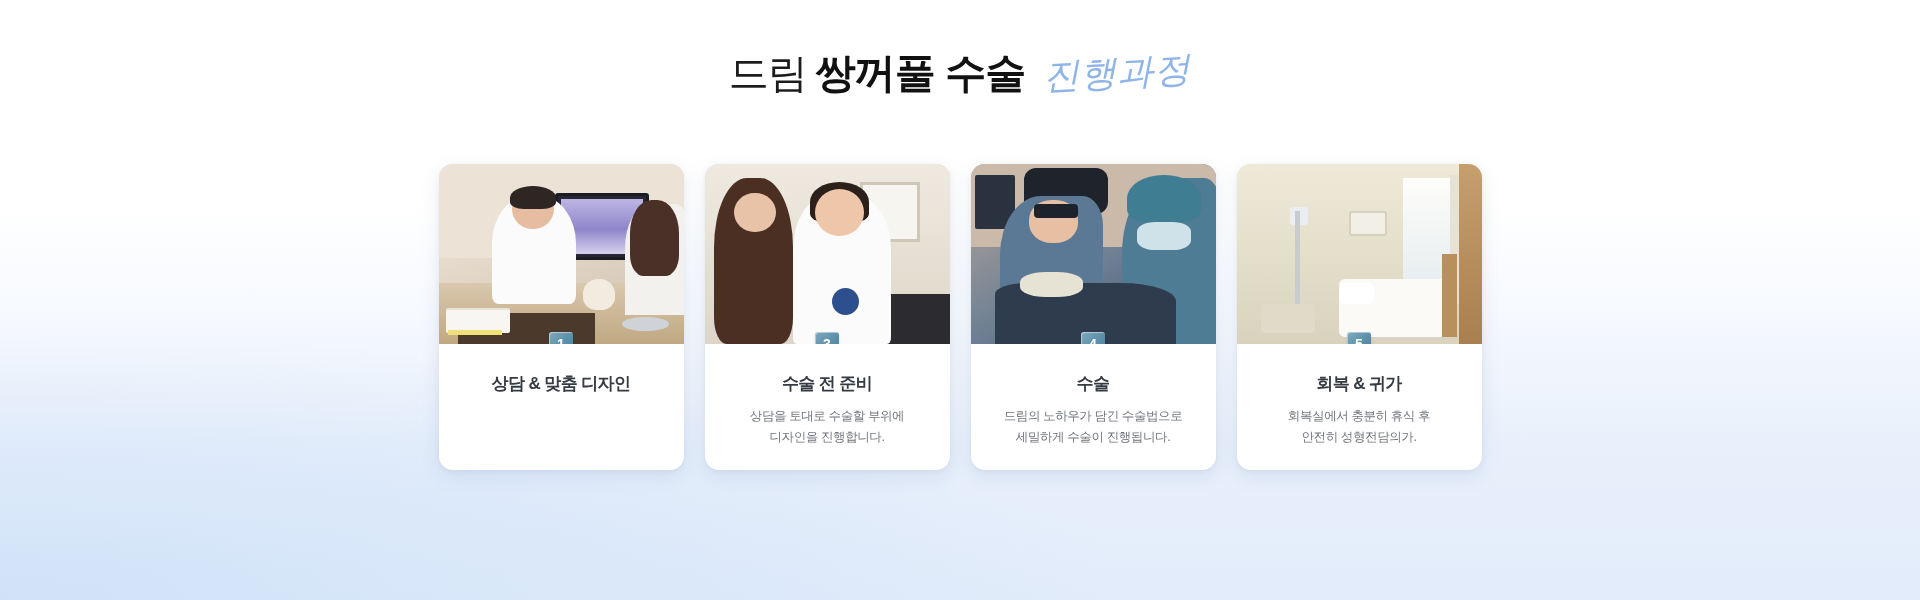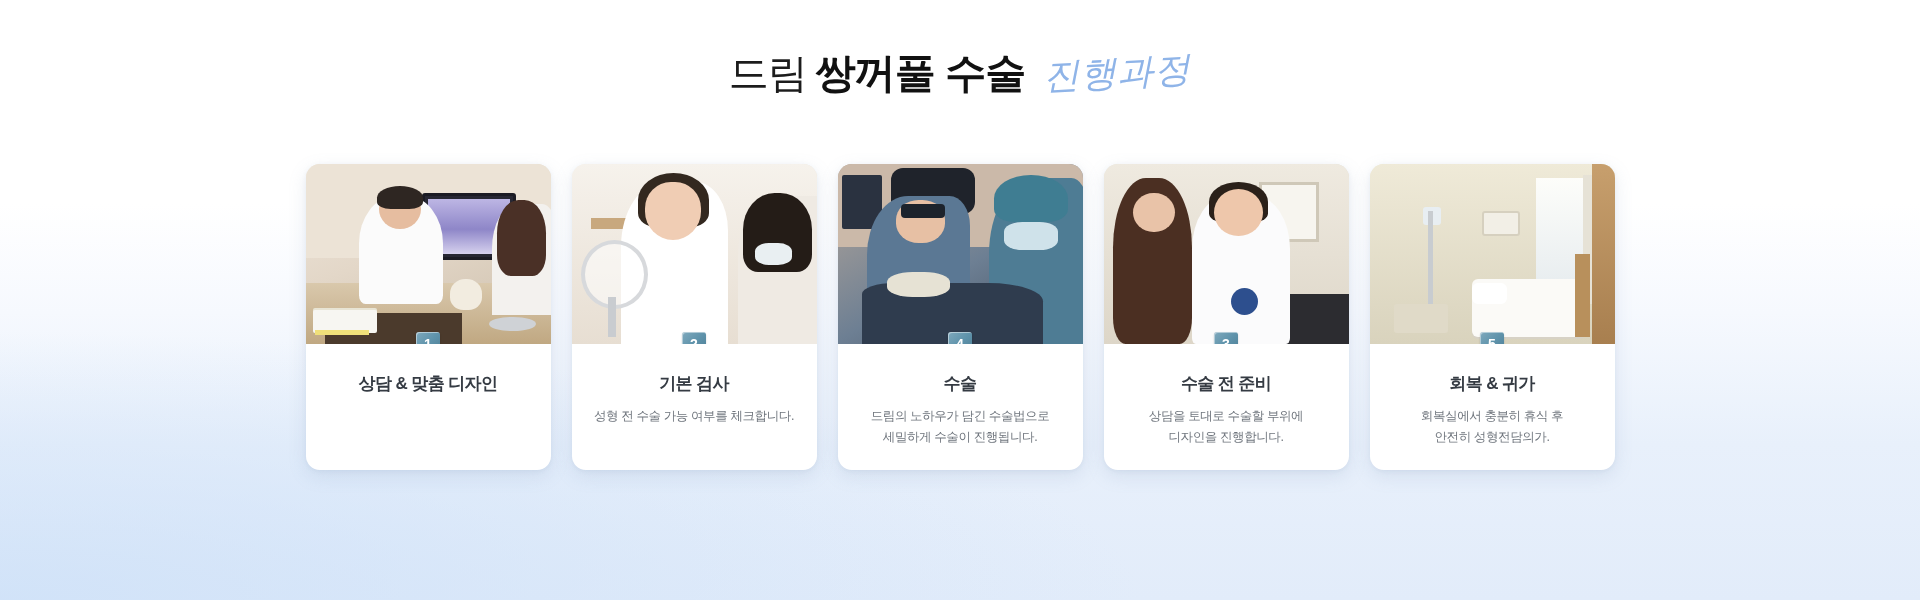--- a/index.html
+++ b/index.html
@@ -252,39 +252,40 @@
           <div class="doc"></div>
             <div class="docy"></div>
         </div>
         <div class="badge">1</div>
       </div>
       <div class="card-body">
         <div class="card-title">상담 &amp; 맞춤 디자인</div>
       </div>
     </div>
 
+
     <div class="card">
       <div class="card-photo">
-        <div class="scene s2">
+        <div class="scene s3">
           <div class="wall"></div>
-            <div class="shelf"></div>
-          <div class="woman"></div>
-            <div class="hair"></div>
-            <div class="face"></div>
-          <div class="mirror"></div>
-            <div class="stand"></div>
-          <div class="staff"></div>
-            <div class="shair"></div>
-            <div class="mask"></div>
+            <div class="frame"></div>
+            <div class="desk"></div>
+          <div class="left"></div>
+            <div class="lface"></div>
+          <div class="doctor"></div>
+            <div class="dhair"></div>
+            <div class="dhead"></div>
+            <div class="logo"></div>
         </div>
-        <div class="badge">2</div>
+        <div class="badge">3</div>
       </div>
       <div class="card-body">
-        <div class="card-title">기본 검사</div>
-        <div class="card-desc">성형 전 수술 가능 여부를 체크합니다.</div>
+        <div class="card-title">수술 전 준비</div>
+        <div class="card-desc">상담을 토대로 수술할 부위에
+디자인을 진행합니다.</div>
       </div>
     </div>
 
     <div class="card">
       <div class="card-photo">
         <div class="scene s4">
           <div class="wall"></div>
             <div class="mon"></div>
             <div class="lamp"></div>
           <div class="nurse"></div>
@@ -300,42 +301,20 @@
       </div>
       <div class="card-body">
         <div class="card-title">수술</div>
         <div class="card-desc">드림의 노하우가 담긴 수술법으로
 세밀하게 수술이 진행됩니다.</div>
       </div>
     </div>
 
     <div class="card">
       <div class="card-photo">
-        <div class="scene s3">
-          <div class="wall"></div>
-            <div class="frame"></div>
-            <div class="desk"></div>
-          <div class="left"></div>
-            <div class="lface"></div>
-          <div class="doctor"></div>
-            <div class="dhair"></div>
-            <div class="dhead"></div>
-            <div class="logo"></div>
-        </div>
-        <div class="badge">3</div>
-      </div>
-      <div class="card-body">
-        <div class="card-title">수술 전 준비</div>
-        <div class="card-desc">상담을 토대로 수술할 부위에
-디자인을 진행합니다.</div>
-      </div>
-    </div>
-
-    <div class="card">
-      <div class="card-photo">
         <div class="scene s5">
           <div class="wall"></div>
             <div class="win"></div>
             <div class="curtain"></div>
             <div class="door"></div>
           <div class="bed"></div>
             <div class="pillow"></div>
             <div class="headbd"></div>
           <div class="ivbag"></div>
             <div class="iv"></div>

